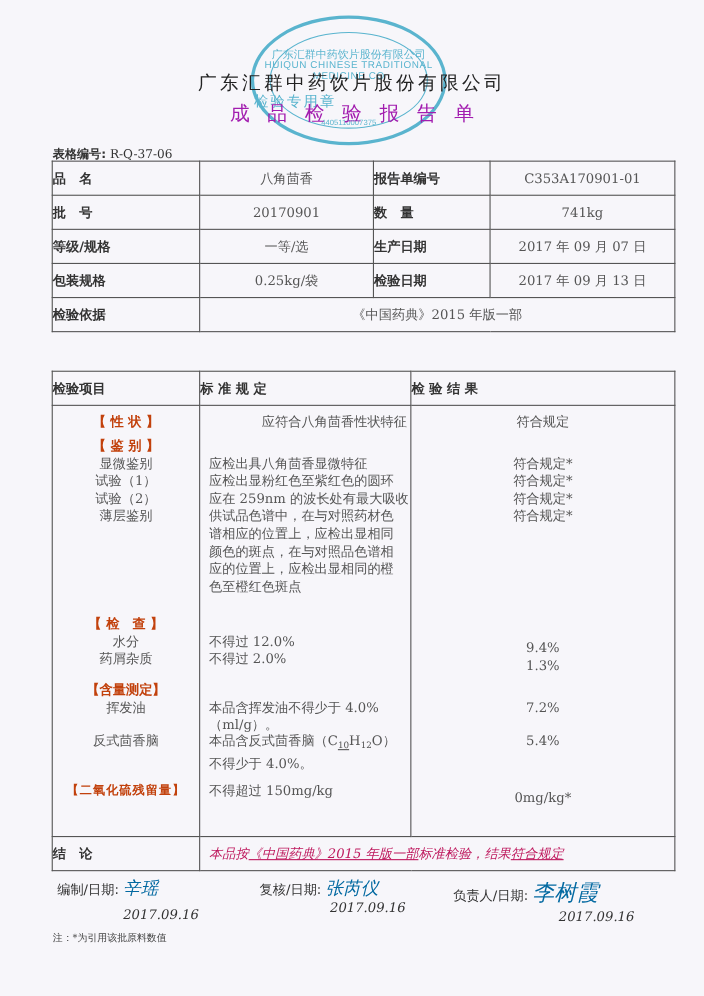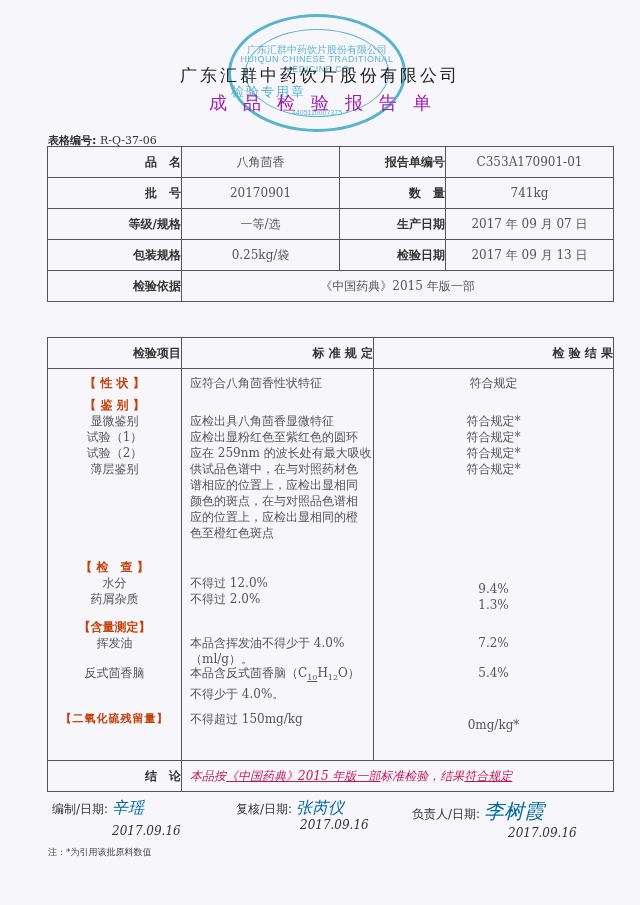--- a/index.html
+++ b/index.html
@@ -56,21 +56,21 @@
   .form-no .lbl { font-family:"DejaVu Sans", sans-serif; font-weight:bold; }
 
   
   .tbl {
     position:absolute; left:47px; top:146px; width:566px;
     border-collapse:collapse; table-layout:fixed;
   }
   .tbl td {
     border:1px solid #555; font-size:12px; padding:0; vertical-align:middle;
   }
-  .tbl .hdr { text-align:right; font-family:"DejaVu Sans", sans-serif; font-weight:bold; color:#333; }
+  .tbl .hdr { text-align:left; font-family:"DejaVu Sans", sans-serif; font-weight:bold; color:#333; }
   .tbl .val { text-align:center; color:#555; }
   .r30 td { height:30px; }
 
   .items { vertical-align:top !important; }
   .cat { font-family:"DejaVu Sans", sans-serif; font-weight:bold; color:#c2410c; font-size:12px; }
   .sub { color:#555; font-size:12px; text-align:center; }
   .std-text { color:#555; font-size:12px; line-height:16px; padding-left:8px; text-align:left; }
   .res-text { color:#555; font-size:12px; line-height:16px; text-align:center; }
   .u { text-decoration:underline; }
 
@@ -161,21 +161,21 @@
         <div class="sub" style="line-height:16px; height:98px;">薄层鉴别</div>
         <div class="cat" style="line-height:16px;">【 检　查 】</div>
         <div class="sub" style="line-height:16px;">水分</div>
         <div class="sub" style="line-height:16px; height:28px;">药屑杂质</div>
         <div class="cat" style="line-height:16px;">【含量测定】</div>
         <div class="sub" style="line-height:16px; height:30px;">挥发油</div>
         <div class="sub" style="line-height:16px; height:46px;">反式茴香脑</div>
         <div class="cat" style="line-height:16px; font-size:11px; letter-spacing:1px;">【二氧化硫残留量】</div>
       </td>
       <td class="items" style="padding-top:6px;">
-        <div class="std-text" style="height:38px; line-height:16px;">应符合八角茴香性状特征</div>
+        <div class="std-text" style="height:38px; line-height:16px;margin-left:48px;">应符合八角茴香性状特征</div>
         <div class="std-text">应检出具八角茴香显微特征</div>
         <div class="std-text">应检出显粉红色至紫红色的圆环</div>
         <div class="std-text">应在 259nm 的波长处有最大吸收</div>
         <div class="std-text" style="height:98px; padding-right:4px;">供试品色谱中，在与对照药材色谱相应的位置上，应检出显相同颜色的斑点，在与对照品色谱相应的位置上，应检出显相同的橙色至橙红色斑点</div>
         <div style="height:16px;"></div>
         <div class="std-text">不得过 12.0%</div>
         <div class="std-text" style="height:44px;">不得过 2.0%</div>
         <div class="std-text" style="height:30px; padding-right:4px;">本品含挥发油不得少于 4.0%（ml/g）。</div>
         <div class="std-text" style="height:46px; padding-right:4px;"><span>本品含反式茴香脑（C</span><sub style="font-size:8px;text-decoration:underline;">10</sub><span>H</span><sub style="font-size:8px;">12</sub><span>O）不得少于 4.0%。</span></div>
         <div class="std-text">不得超过 150mg/kg</div>

